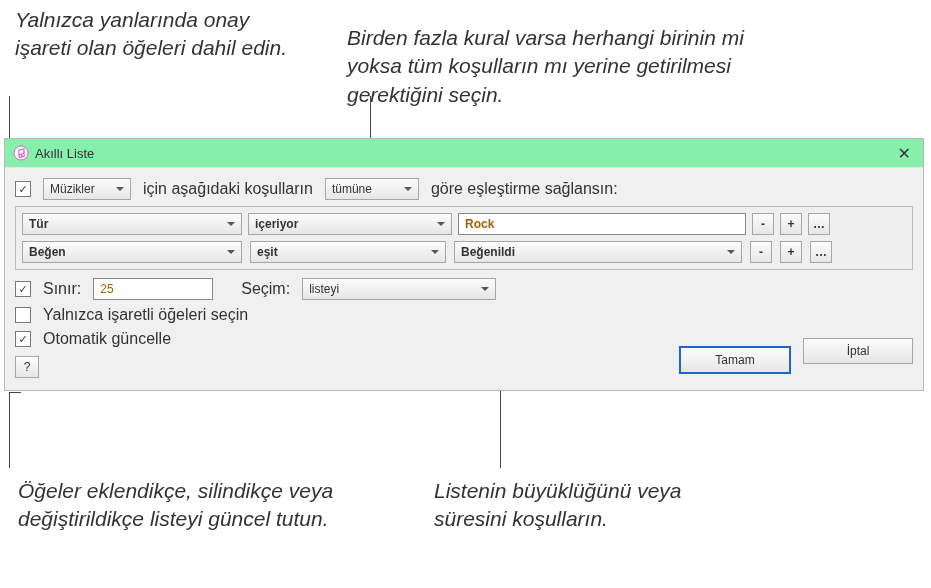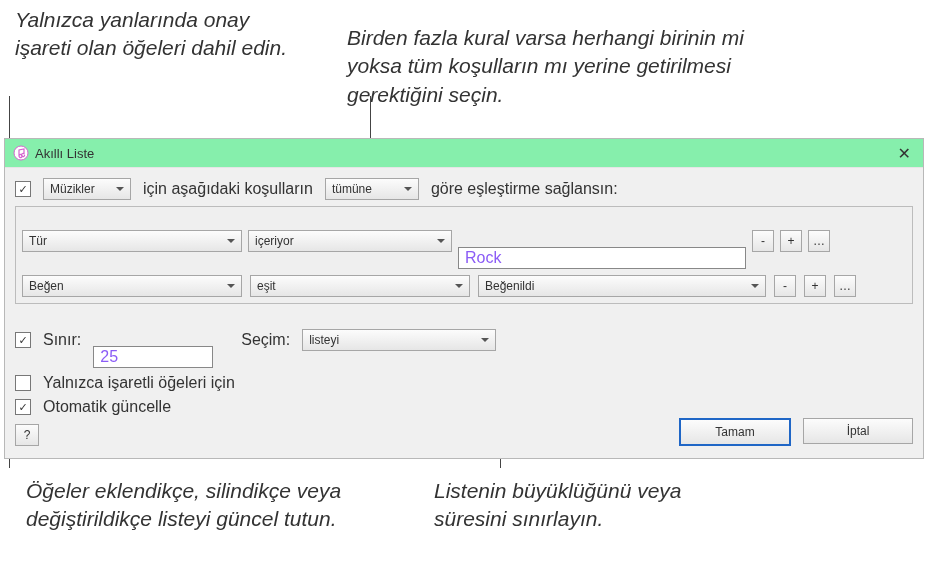--- a/index.html
+++ b/index.html
@@ -17,21 +17,21 @@
   .annotation {
     position: absolute;
     font-size: 21px;
     line-height: 1.35;
     color: #333;
     font-style: italic;
   }
 
   .ann-top-left   { left: 15px;  top: 6px;  width: 290px; }
   .ann-top-right  { left: 347px; top: 24px;  width: 420px; }
-  .ann-bot-left   { left: 26px;  top: 477px; width: 360px; }
+  .ann-bot-left   { left: 18px;  top: 477px; width: 360px; }
   .ann-bot-right  { left: 434px; top: 477px; width: 300px; }
 
   
   .leader {
     position: absolute;
     background: #444;
   }
 
   .dialog {
     position: absolute;
@@ -112,40 +112,40 @@
     border: 4px solid transparent;
     border-top-color: #555;
   }
 
   .txt {
     height: 22px;
     box-sizing: border-box;
     border: 1px solid #888;
     background: #fff;
     padding: 0 6px;
-    font-size: 16px;
-    display: inline-flex;
-    align-items: center;
-    color: #8b5cf6;
-    margin-top: 34px;
+    font-size: 12px;
+    display: inline-flex;
+    align-items: center;
+    color: #a16207;
   }
 
   .lbl { font-size: 16px; color: #333; }
 
   .rules {
     border: 1px solid #bcbcbc;
     background: #efefef;
     padding: 6px;
     margin: 2px 0 8px 0;
   }
   .rule-row {
     display: flex;
     align-items: center;
     gap: 6px;
     margin-bottom: 6px;
+    font-weight: bold;
   }
   .rule-row:last-child { margin-bottom: 0; gap: 8px; }
 
   .sqbtn {
     width: 22px;
     height: 22px;
     border: 1px solid #a6a6a6;
     background: linear-gradient(#fcfcfc,#e6e6e6);
     display: inline-flex;
     align-items: center;
@@ -168,37 +168,38 @@
     background: linear-gradient(#fcfcfc,#e6e6e6);
     display: inline-flex;
     align-items: center;
     justify-content: center;
     font-size: 12px;
     color: #333;
     padding: 0 12px;
   }
   .btn.primary {
     border: 2px solid #1f66c6;
+    margin-top: 8px;
   }
 
   .help-row {
     display: flex;
     justify-content: space-between;
-    align-items: flex-end;
+    align-items: flex-start;
   }
   .help-row .left-col { display:flex; flex-direction:column; gap:6px; }
 
 </style>
 </head>
 <body>
 
 <div class="annotation ann-top-left">Yalnızca yanlarında onay işareti olan öğeleri dahil edin.</div>
 <div class="annotation ann-top-right">Birden fazla kural varsa herhangi birinin mi yoksa tüm koşulların mı yerine getirilmesi gerektiğini seçin.</div>
 <div class="annotation ann-bot-left">Öğeler eklendikçe, silindikçe veya değiştirildikçe listeyi güncel tutun.</div>
-<div class="annotation ann-bot-right">Listenin büyüklüğünü veya süresini sınırlayın.</div>
+<div class="annotation ann-bot-right">Listenin büyüklüğünü veya süresini koşulların.</div>
 
 <div class="leader" style="left:9px;  top:96px;  width:1px;  height:262px;"></div>
 <div class="leader" style="left:9px;  top:358px; width:12px; height:1px;"></div>
 
 <div class="leader" style="left:370px; top:96px; width:1px; height:95px;"></div>
 
 <div class="leader" style="left:9px;  top:392px; width:1px; height:76px;"></div>
 <div class="leader" style="left:9px;  top:392px; width:12px; height:1px;"></div>
 
 <div class="leader" style="left:500px; top:336px; width:1px; height:132px;"></div>
@@ -229,39 +230,39 @@
       <div class="rule-row">
         <span class="sel" style="width:220px">Tür</span>
         <span class="sel" style="width:204px">içeriyor</span>
         <span class="txt" style="width:288px">Rock</span>
         <span class="sqbtn">-</span>
         <span class="sqbtn">+</span>
         <span class="sqbtn">…</span>
       </div>
       <div class="rule-row">
         <span class="sel" style="width:220px">Beğen</span>
-        <span class="sel" style="width:220px">eşit</span>
+        <span class="sel" style="width:196px">eşit</span>
         <span class="sel" style="width:288px">Beğenildi</span>
         <span class="sqbtn">-</span>
         <span class="sqbtn">+</span>
         <span class="sqbtn">…</span>
       </div>
     </div>
 
     <div class="row">
       <span class="check checked"></span>
       <span class="lbl">Sınır:</span>
       <span class="txt" style="width:120px">25</span>
       <span class="lbl" style="margin-left:16px">Seçim:</span>
       <span class="sel" style="width:194px">listeyi</span>
     </div>
 
     <div class="row">
       <span class="check"></span>
-      <span class="lbl">Yalnızca işaretli öğeleri için</span>
+      <span class="lbl">Yalnızca işaretli öğeleri seçin</span>
     </div>
 
     <div class="help-row">
       <div class="left-col">
         <div class="row" style="margin-bottom:2px">
           <span class="check checked"></span>
           <span class="lbl">Otomatik güncelle</span>
         </div>
         <span class="sqbtn" style="width:24px">?</span>
       </div>

